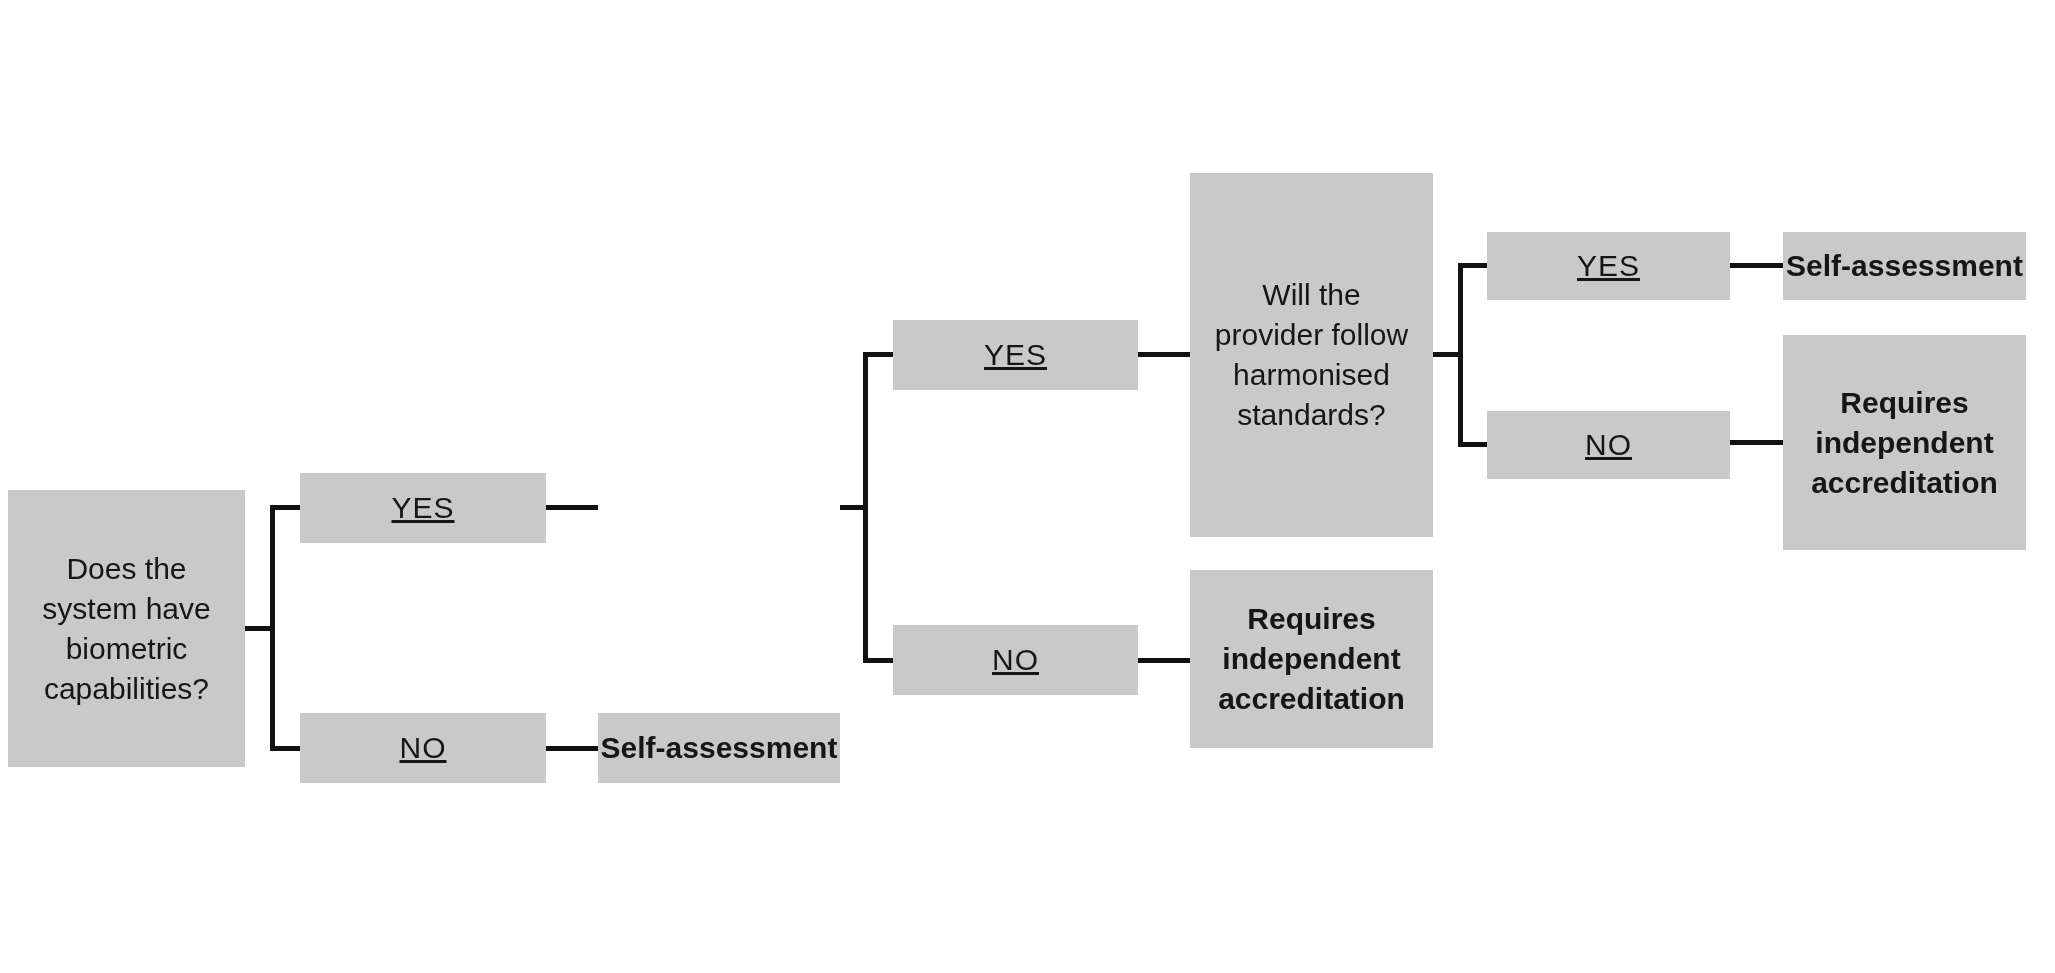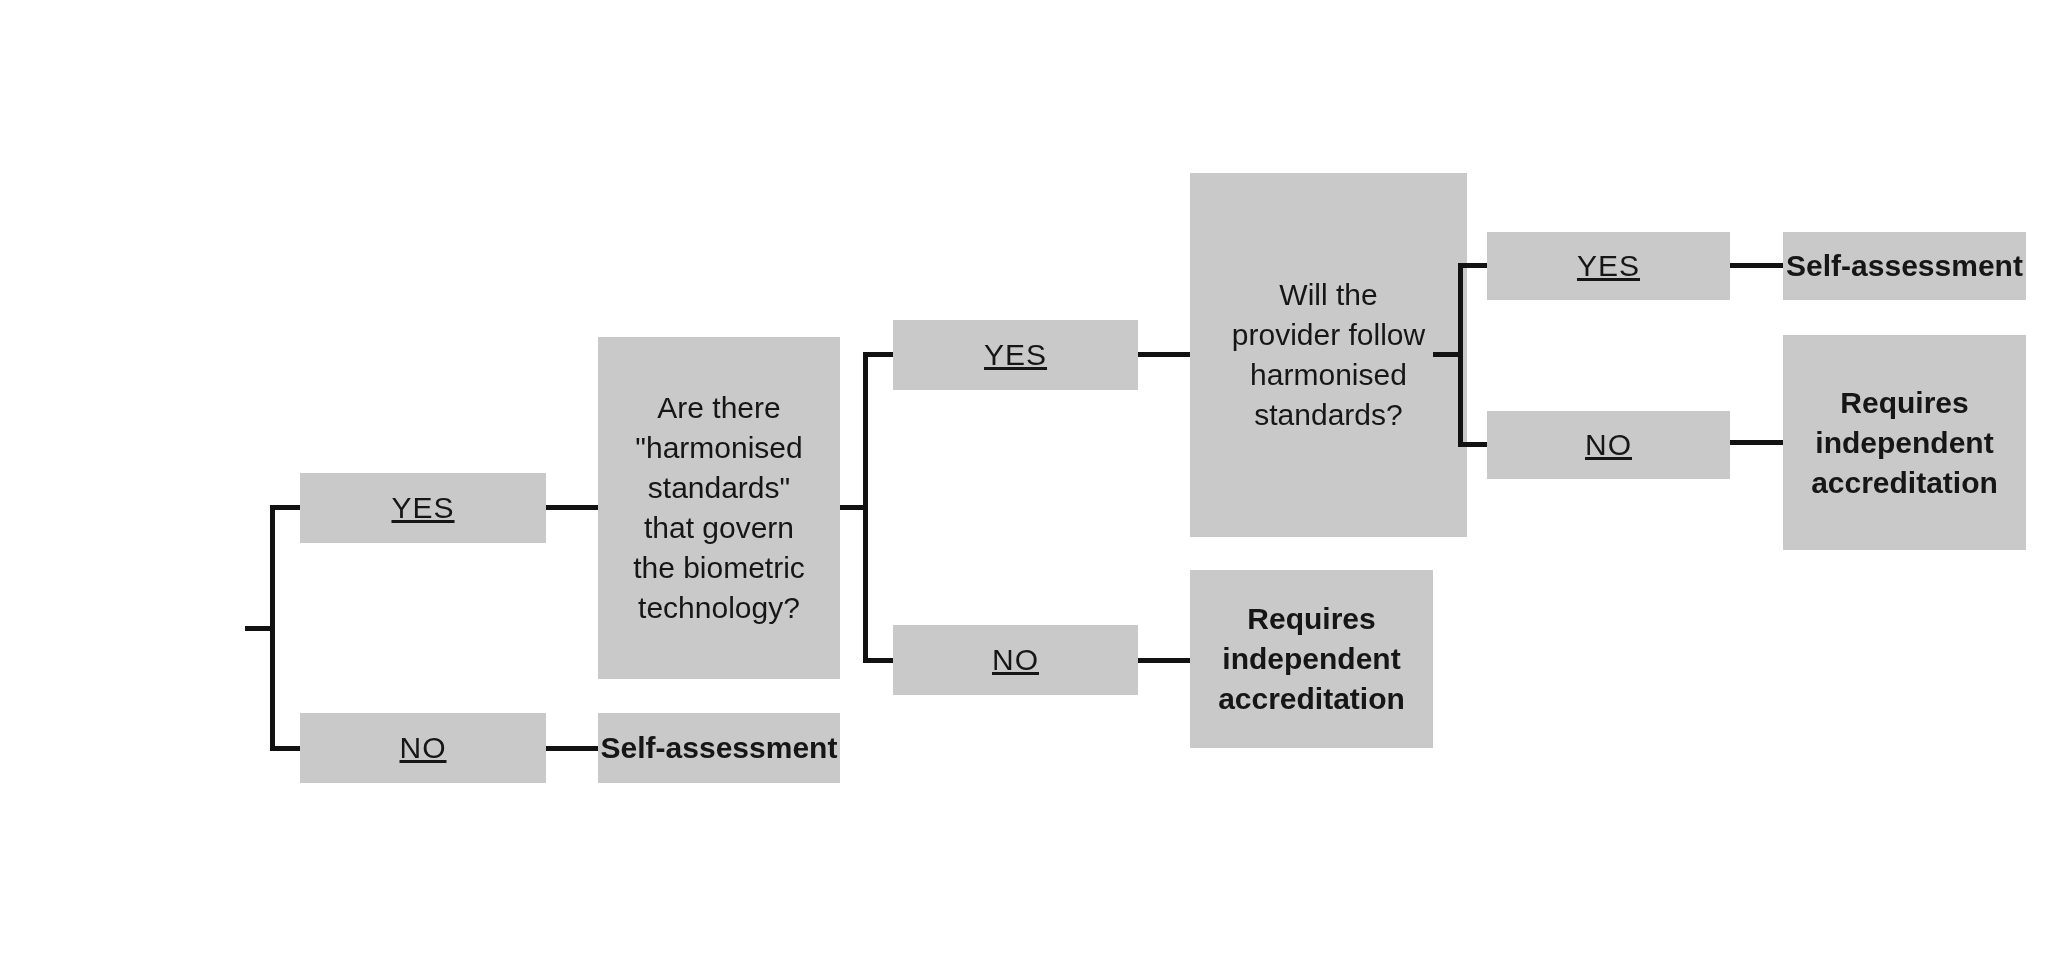--- a/index.html
+++ b/index.html
@@ -31,52 +31,50 @@
   .label { letter-spacing: 1px; text-decoration: underline; }
   .conn { position: absolute; background: var(--line); }
   .h { height: 5px; }
   .v { width: 5px; }
 </style>
 </head>
 <body>
 
 <div class="canvas" style="--box-fill: #c9c9c9; --line: #121212; --text: #161616; background: rgb(255, 255, 255);">
 
+  <div class="node" style="left:8px; top:490px; width:237px; height:277px;">Does the
+system have
+biometric
+capabilities?</div>
 
   <div class="conn h" style="left:245px; top:626px; width:30px;"></div>
   <div class="conn v" style="left:270px; top:505px; height:246px;"></div>
   <div class="conn h" style="left:270px; top:505px; width:30px;"></div>
   <div class="conn h" style="left:270px; top:746px; width:30px;"></div>
 
   <div class="node label" style="left:300px; top:473px; width:246px; height:70px;">YES</div>
   <div class="node label" style="left:300px; top:713px; width:246px; height:70px;">NO</div>
 
   <div class="conn h" style="left:546px; top:505px; width:52px;"></div>
   <div class="conn h" style="left:546px; top:746px; width:52px;"></div>
 
-  <div class="node" style="left:598px; top:337px; width:242px; height:342px;">Are there
-"harmonised
-standards"
-that govern
-the biometric
-technology?</div>
   <div class="node outcome nowrap" style="left:598px; top:713px; width:242px; height:70px;">Self-assessment</div>
 
   <div class="conn h" style="left:840px; top:505px; width:28px;"></div>
   <div class="conn v" style="left:863px; top:352px; height:311px;"></div>
   <div class="conn h" style="left:863px; top:352px; width:30px;"></div>
   <div class="conn h" style="left:863px; top:658px; width:30px;"></div>
 
   <div class="node label" style="left:893px; top:320px; width:245px; height:70px;">YES</div>
   <div class="node label" style="left:893px; top:625px; width:245px; height:70px;">NO</div>
 
   <div class="conn h" style="left:1138px; top:352px; width:52px;"></div>
   <div class="conn h" style="left:1138px; top:658px; width:52px;"></div>
 
-  <div class="node" style="left:1190px; top:173px; width:277px; height:364px;">Will the
+  <div class="node" style="left:1190px; top:173px; width:243px; height:364px;">Will the
 provider follow
 harmonised
 standards?</div>
   <div class="node outcome" style="left:1190px; top:570px; width:243px; height:178px;">Requires
 independent
 accreditation</div>
 
   <div class="conn h" style="left:1433px; top:352px; width:30px;"></div>
   <div class="conn v" style="left:1458px; top:263px; height:184px;"></div>
   <div class="conn h" style="left:1458px; top:263px; width:29px;"></div>

